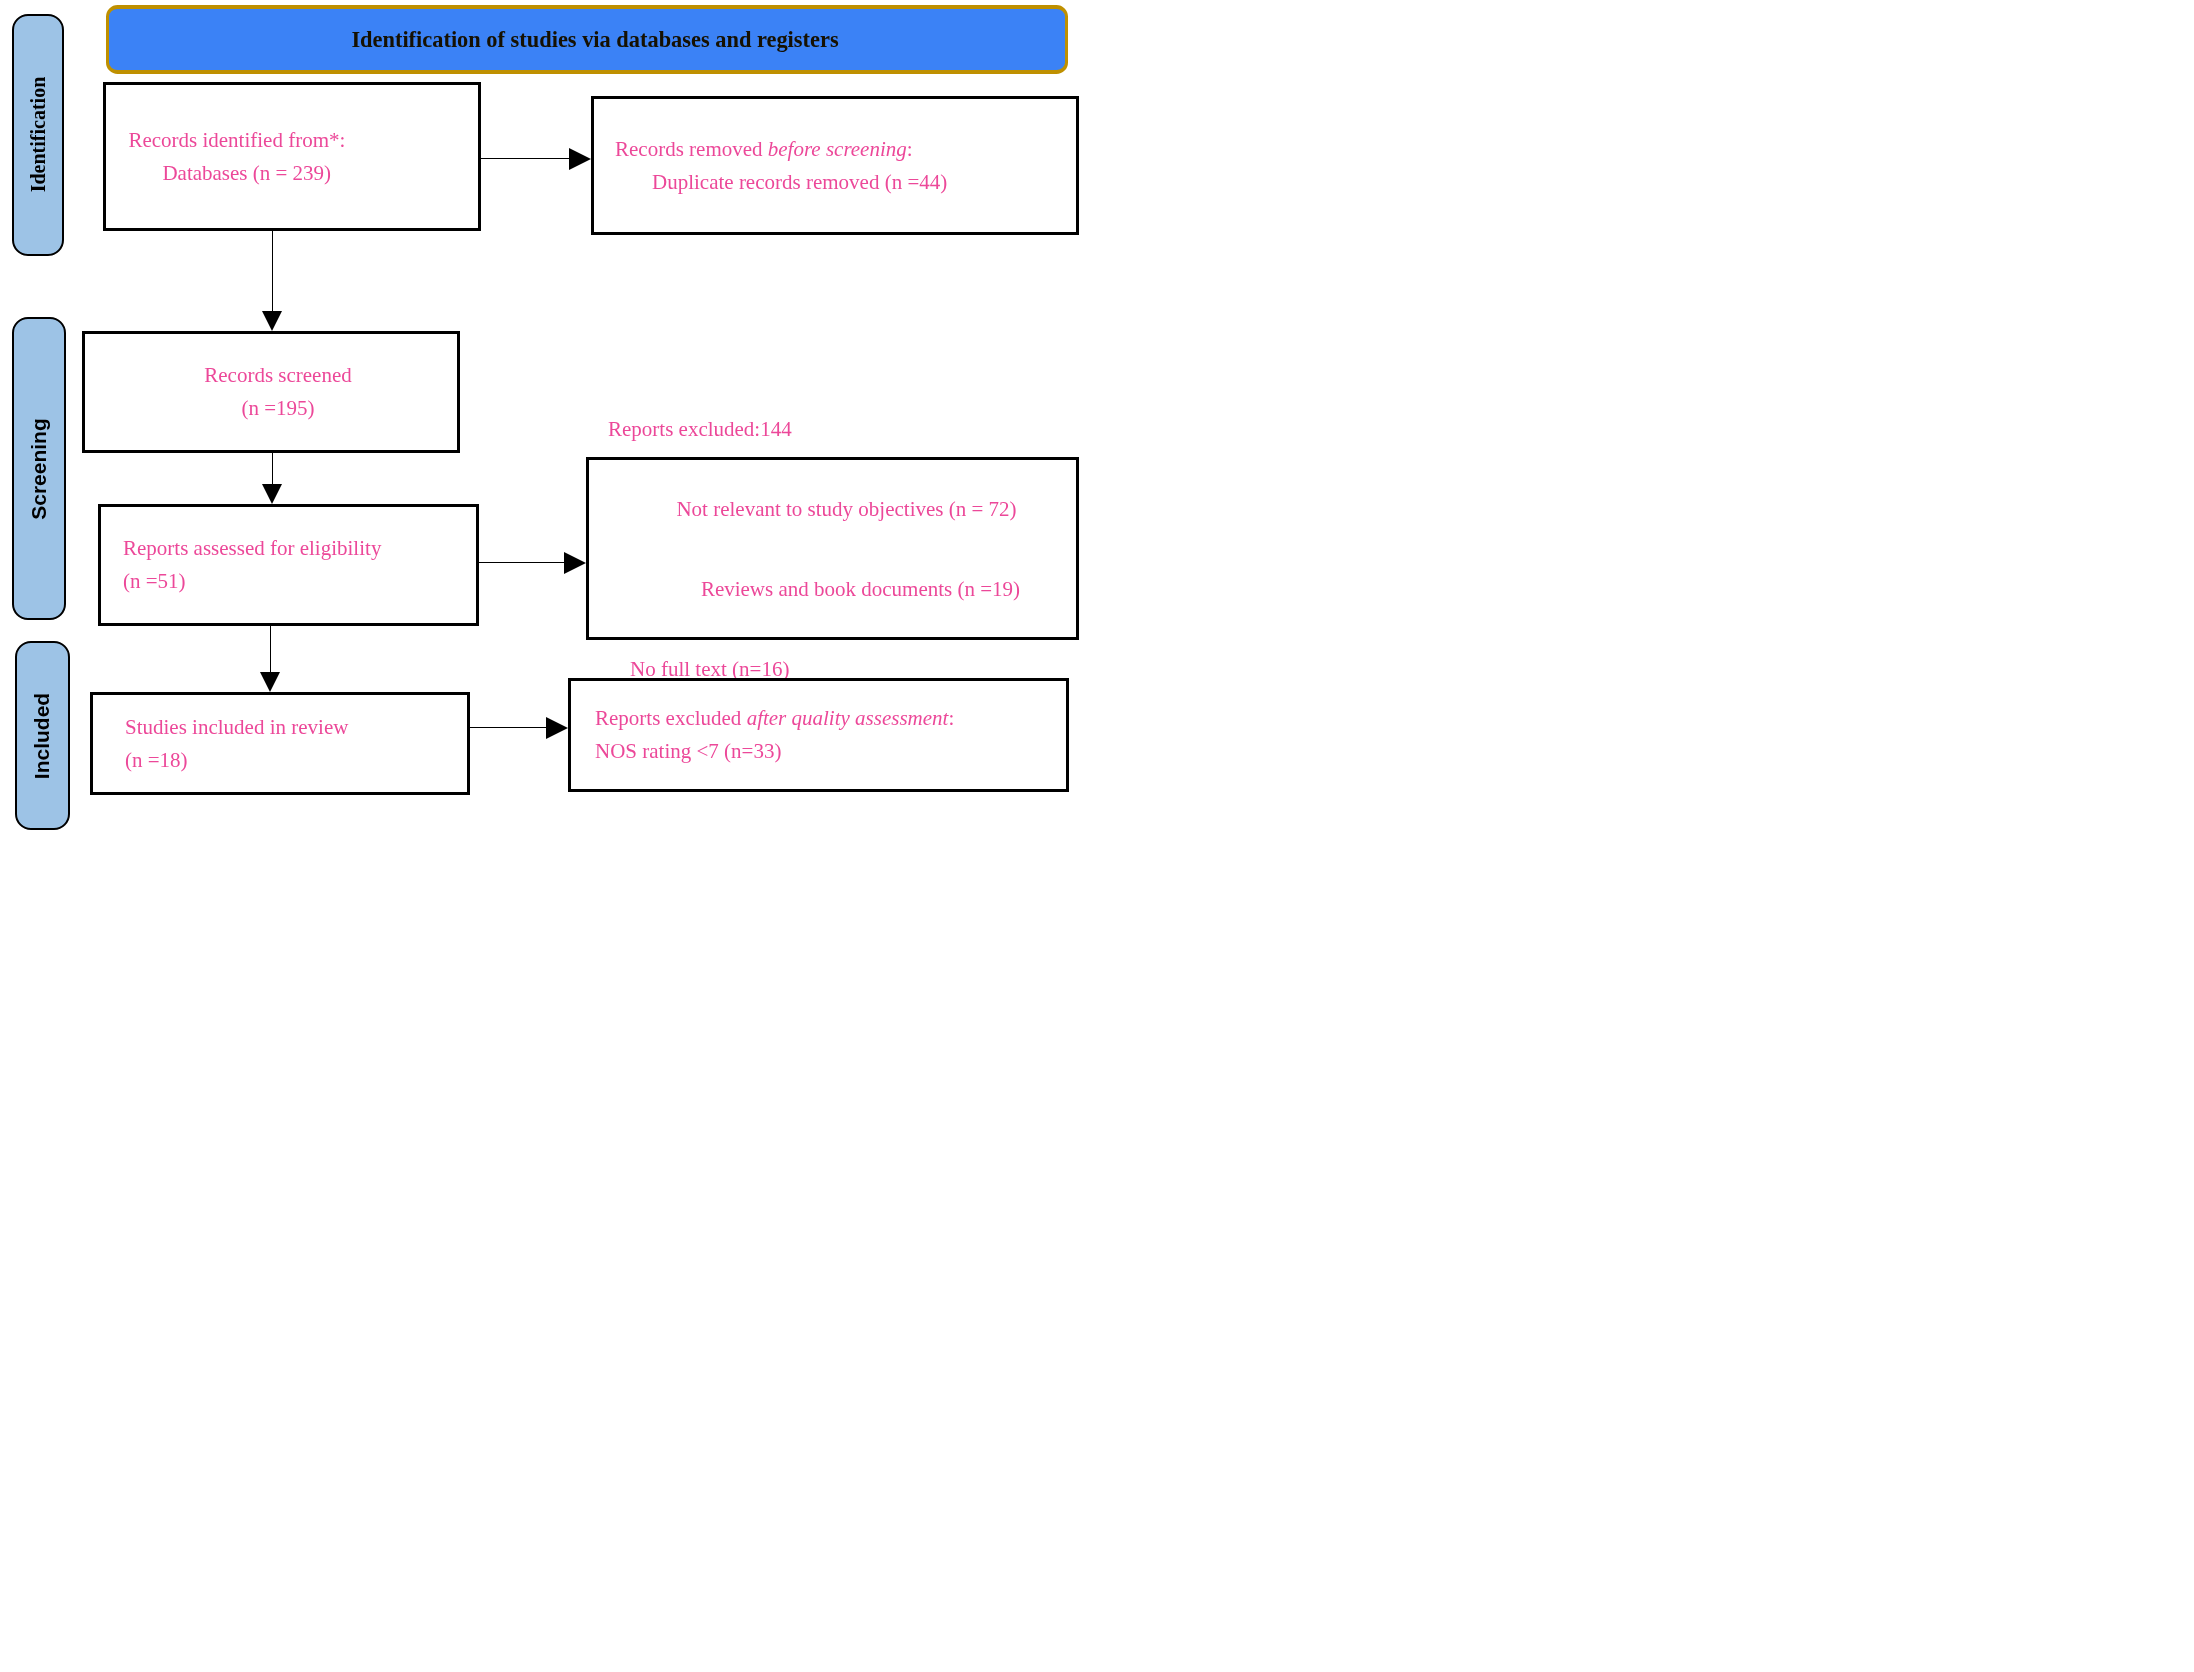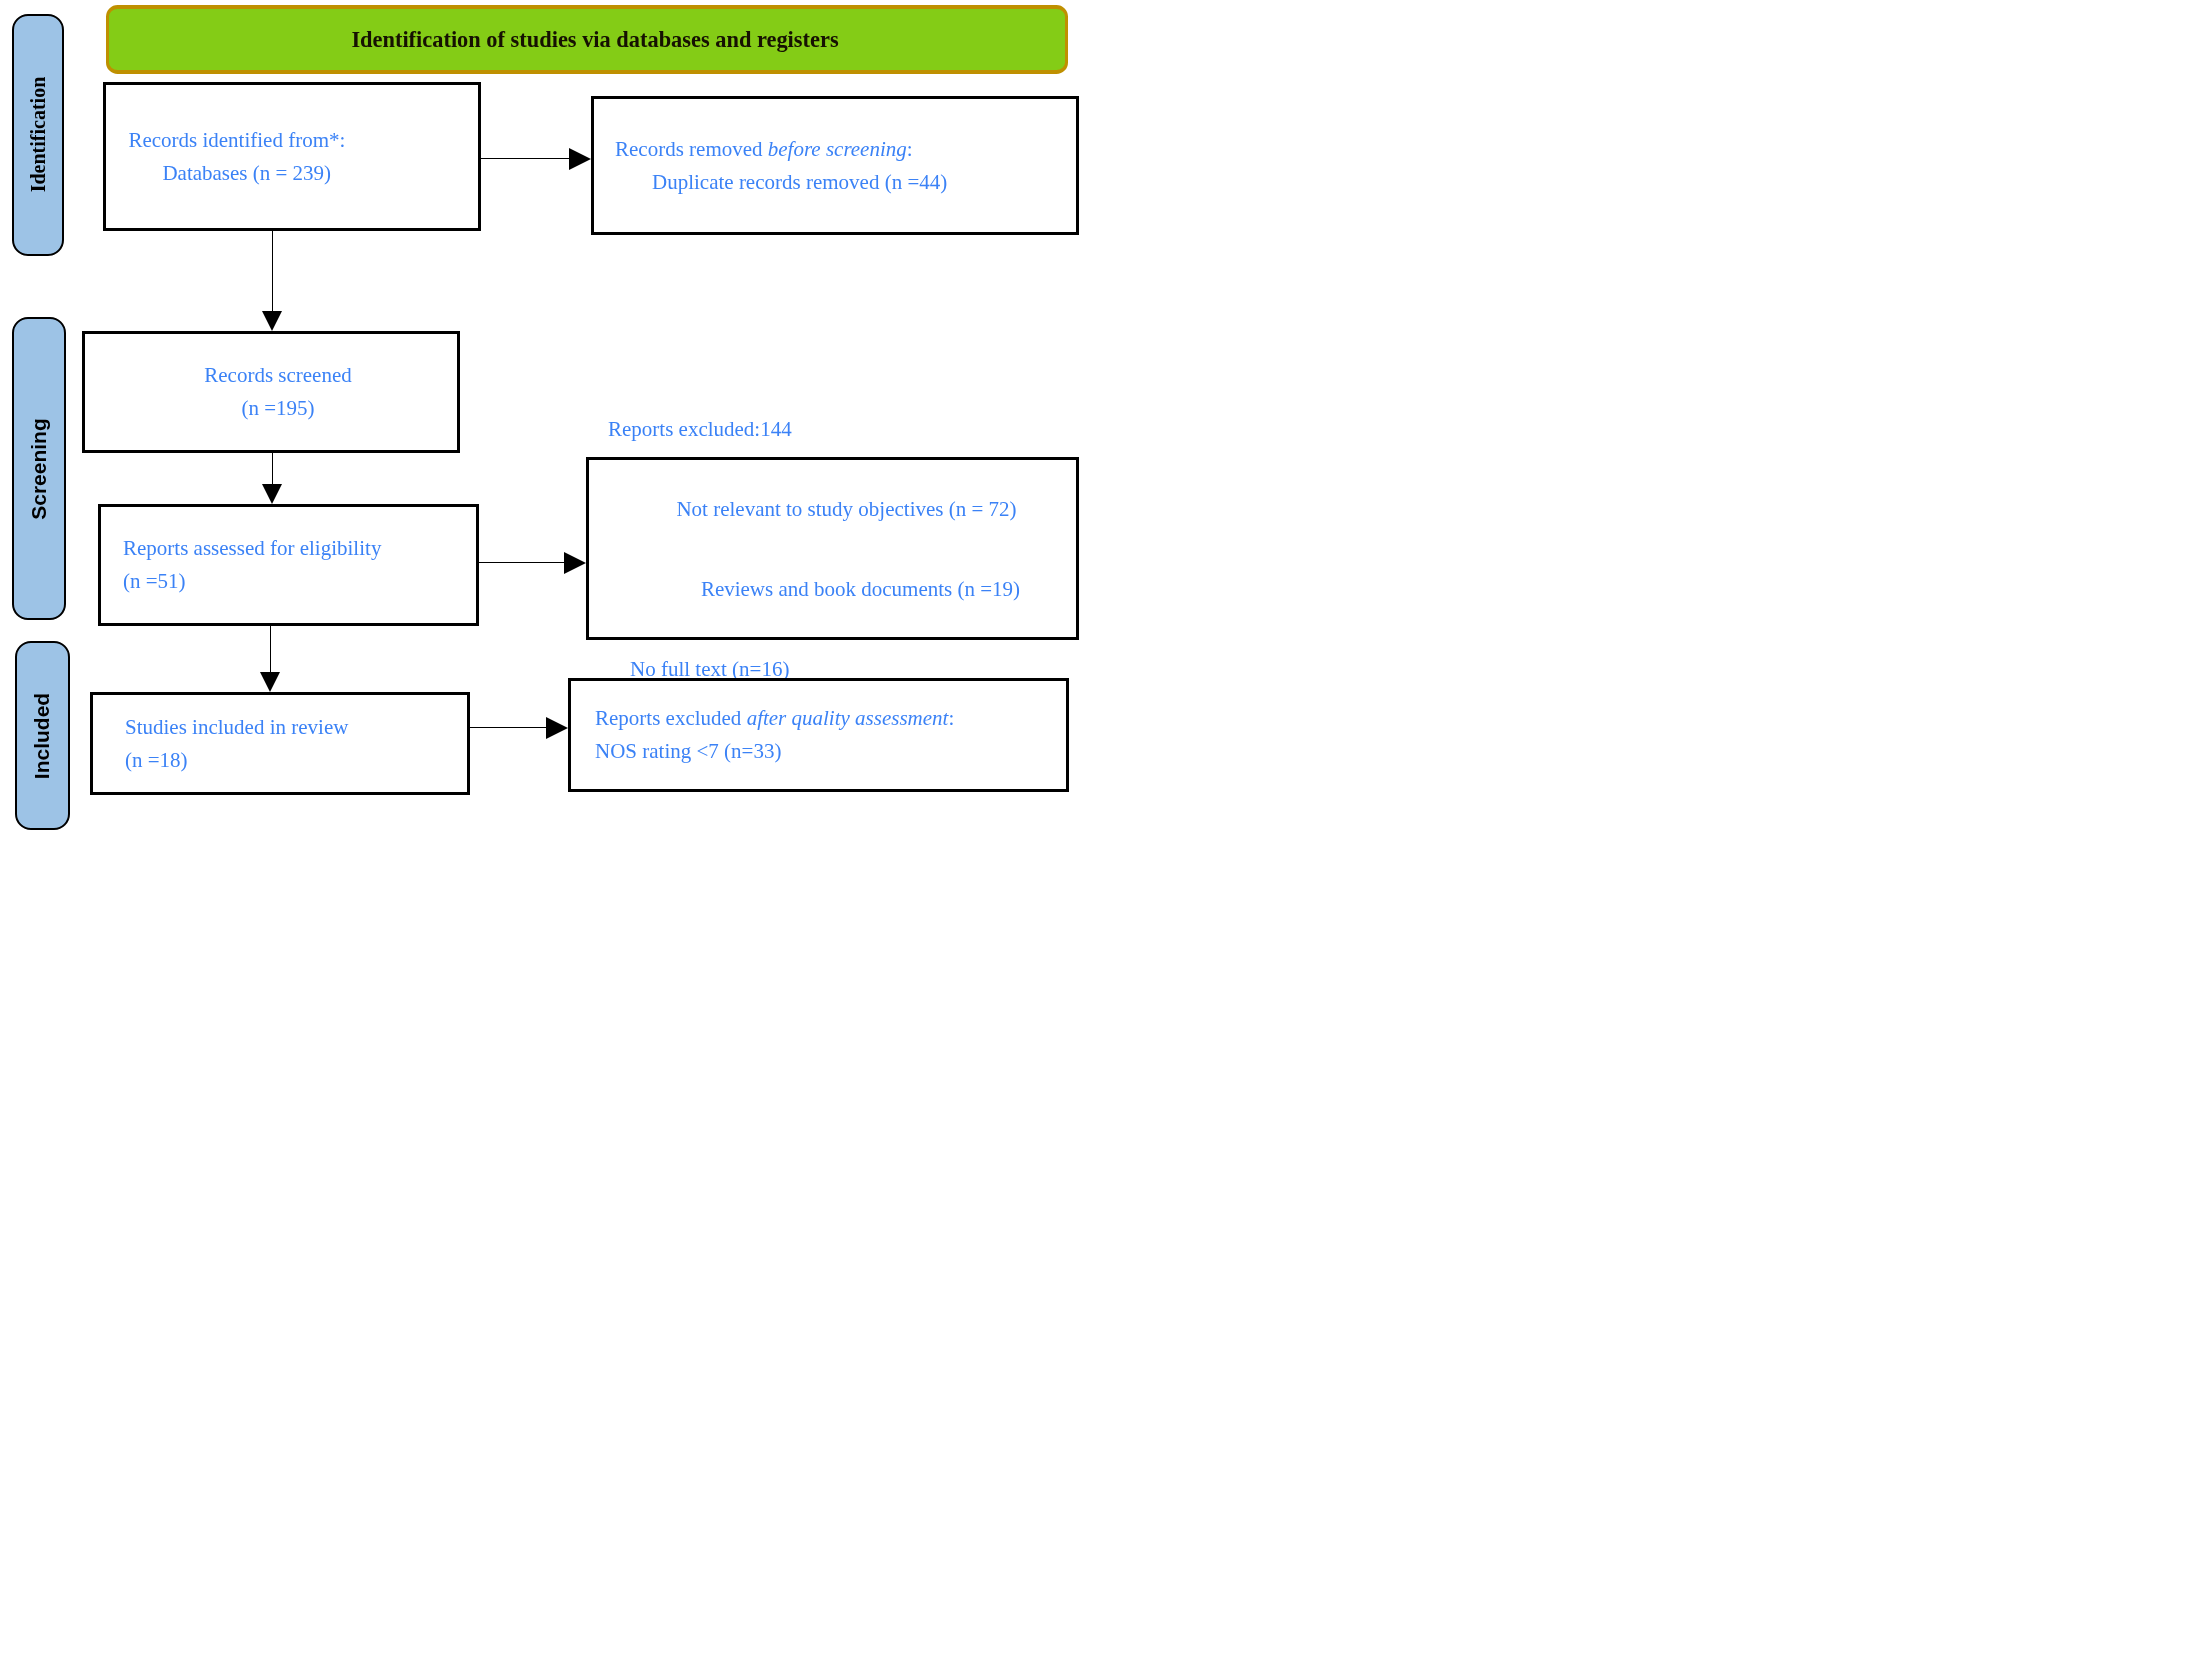--- a/index.html
+++ b/index.html
@@ -1,32 +1,32 @@
 <!DOCTYPE html>
 <html style="font-size:11.6px"><head>
 <meta charset="utf-8">
 <style>
   html,body{margin:0;padding:0;background:#ffffff;}
   #canvas{position:relative;width:1097px;height:836px;background:#ffffff;overflow:hidden;}
 
   
   .box{position:absolute;box-sizing:border-box;border:3.6px solid #000;background:#fff;
        display:flex;flex-direction:column;justify-content:center;
-       font-family:"Liberation Serif",serif;font-size:21px;line-height:33px;color:#3b82f6;}
+       font-family:"Liberation Serif",serif;font-size:21px;line-height:33px;color:#ec4899;}
   .box .ln{white-space:nowrap;}
 
   
   .tab{position:absolute;box-sizing:border-box;background:#9DC3E6;border:2.9px solid #000;
        border-radius:16px;display:flex;align-items:center;justify-content:center;}
   .tab span{transform:rotate(-90deg);white-space:nowrap;font-weight:bold;color:#000;}
   .tab-serif span{font-family:"Liberation Serif",serif;font-size:20px;}
   .tab-sans span{font-family:"Liberation Sans",sans-serif;font-size:21px;}
 
   
-  .banner{position:absolute;box-sizing:border-box;background:#84cc16;border:3.6px solid #BF9000;
+  .banner{position:absolute;box-sizing:border-box;background:#3b82f6;border:3.6px solid #BF9000;
           border-top-width:4.3px;border-bottom-width:4.3px;border-radius:11.6px;
           display:flex;align-items:center;justify-content:center;
           font-family:"Liberation Serif",serif;font-weight:bold;font-size:22.4px;color:#161102;padding-left:16px;}
 
   
   .hline,.vline{position:absolute;background:#000;}
   .hline{height:1.4px;}
   .vline{width:1.4px;}
   .head-right{position:absolute;width:0;height:0;
               border-left:22px solid #000;border-top:11px solid transparent;border-bottom:11px solid transparent;}

